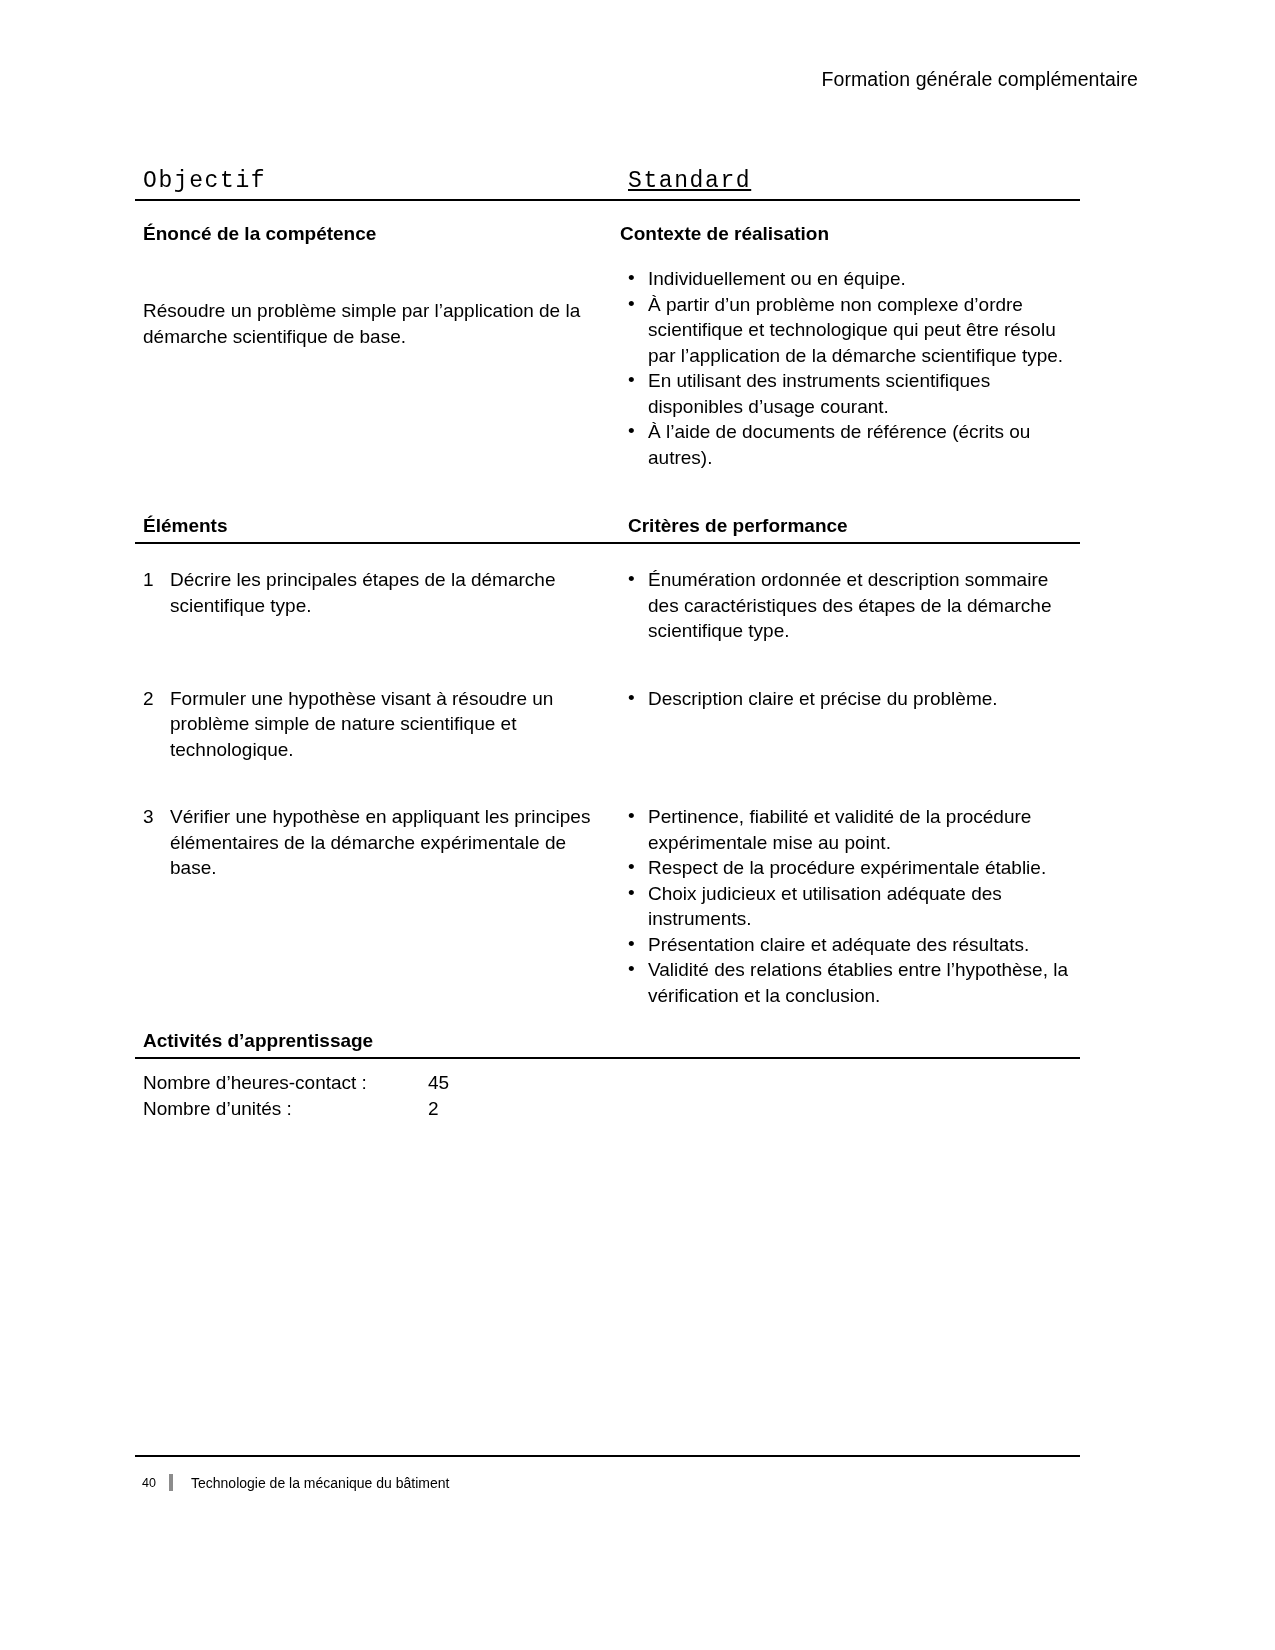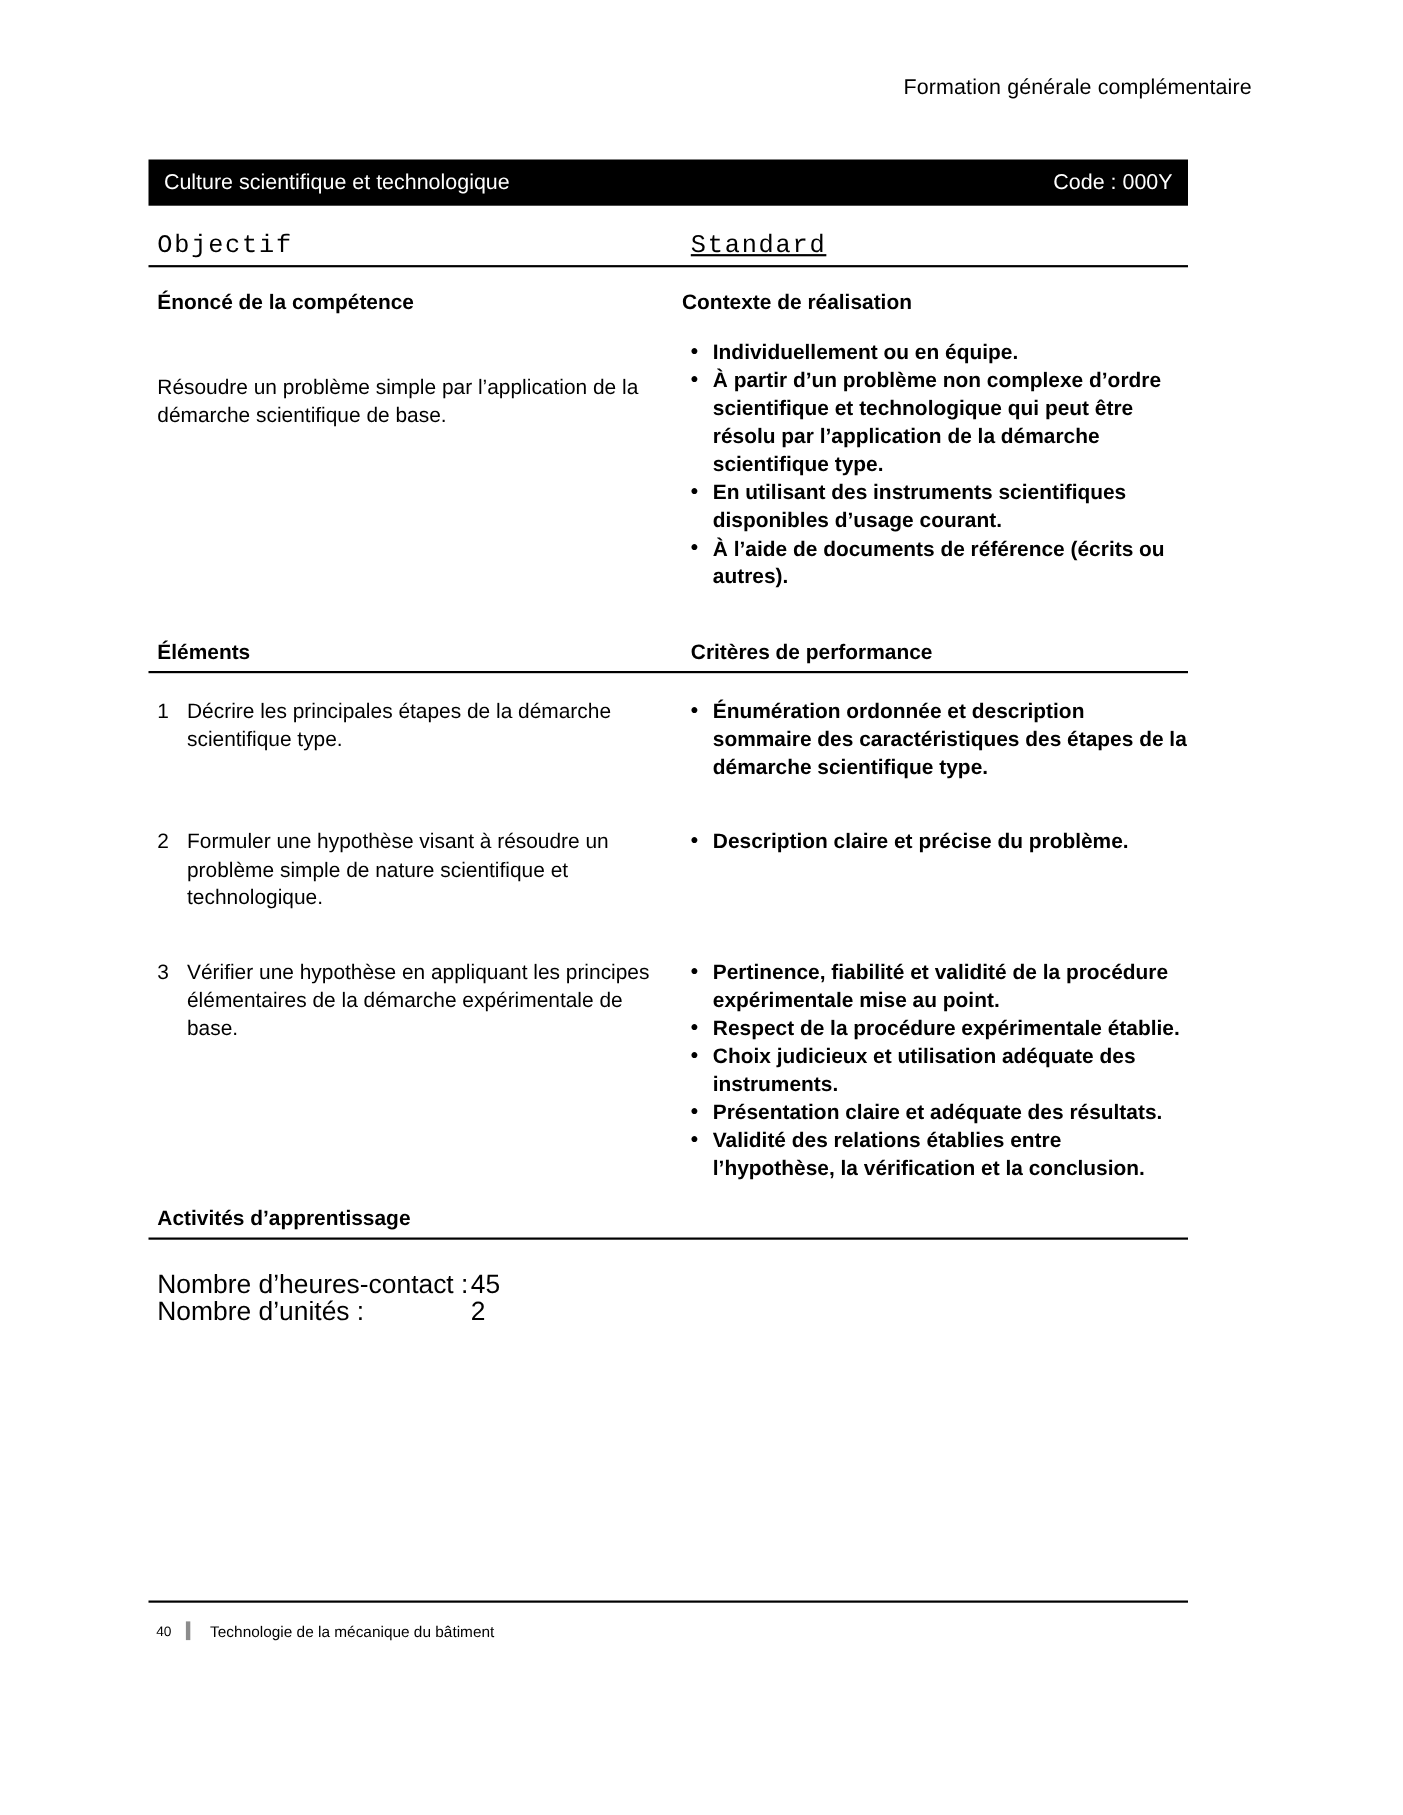--- a/index.html
+++ b/index.html
@@ -96,21 +96,20 @@
     list-style: none;
     margin: 0;
     padding: 0;
   }
   ul.bullets li {
     position: relative;
     padding-left: 28px;
     font-size: 19px;
     line-height: 25.5px;
     margin-bottom: 0px;
-    font-weight: bold;
   }
   ul.bullets li::before {
     content: "\2022";
     position: absolute;
     left: 8px;
     top: -1px;
     font-size: 19px;
   }
   .elem-item {
     display: flex;
@@ -130,23 +129,23 @@
 
   .activities-head {
     margin-top: 12px;
     border-bottom: 2.2px solid #000;
     padding-bottom: 5px;
     padding-left: 8px;
     font-size: 19px;
     font-weight: bold;
   }
   .hours-block {
-    margin-top: 28px;
+    margin-top: 11px;
     padding-left: 8px;
-    font-size: 24px;
+    font-size: 19px;
     line-height: 25.5px;
   }
   .hours-line {
     display: flex;
   }
   .hours-label { width: 285px; }
   .hours-val { }
 
   
   .footer {
@@ -183,24 +182,20 @@
 </style>
 </head>
 <body>
 
 <div class="page">
 
   <div class="header-right">Formation générale complémentaire</div>
 
   <div class="content">
 
-    <div class="title-bar">
-      <span>Culture scientifique et technologique</span>
-      <span>Code : 000Y</span>
-    </div>
 
     <div class="os-row">
       <div class="os-left">Objectif</div>
       <div class="os-right">Standard</div>
     </div>
 
     <div style="height:22px;"></div>
 
     <div class="two-col">
       <div class="col-left">

